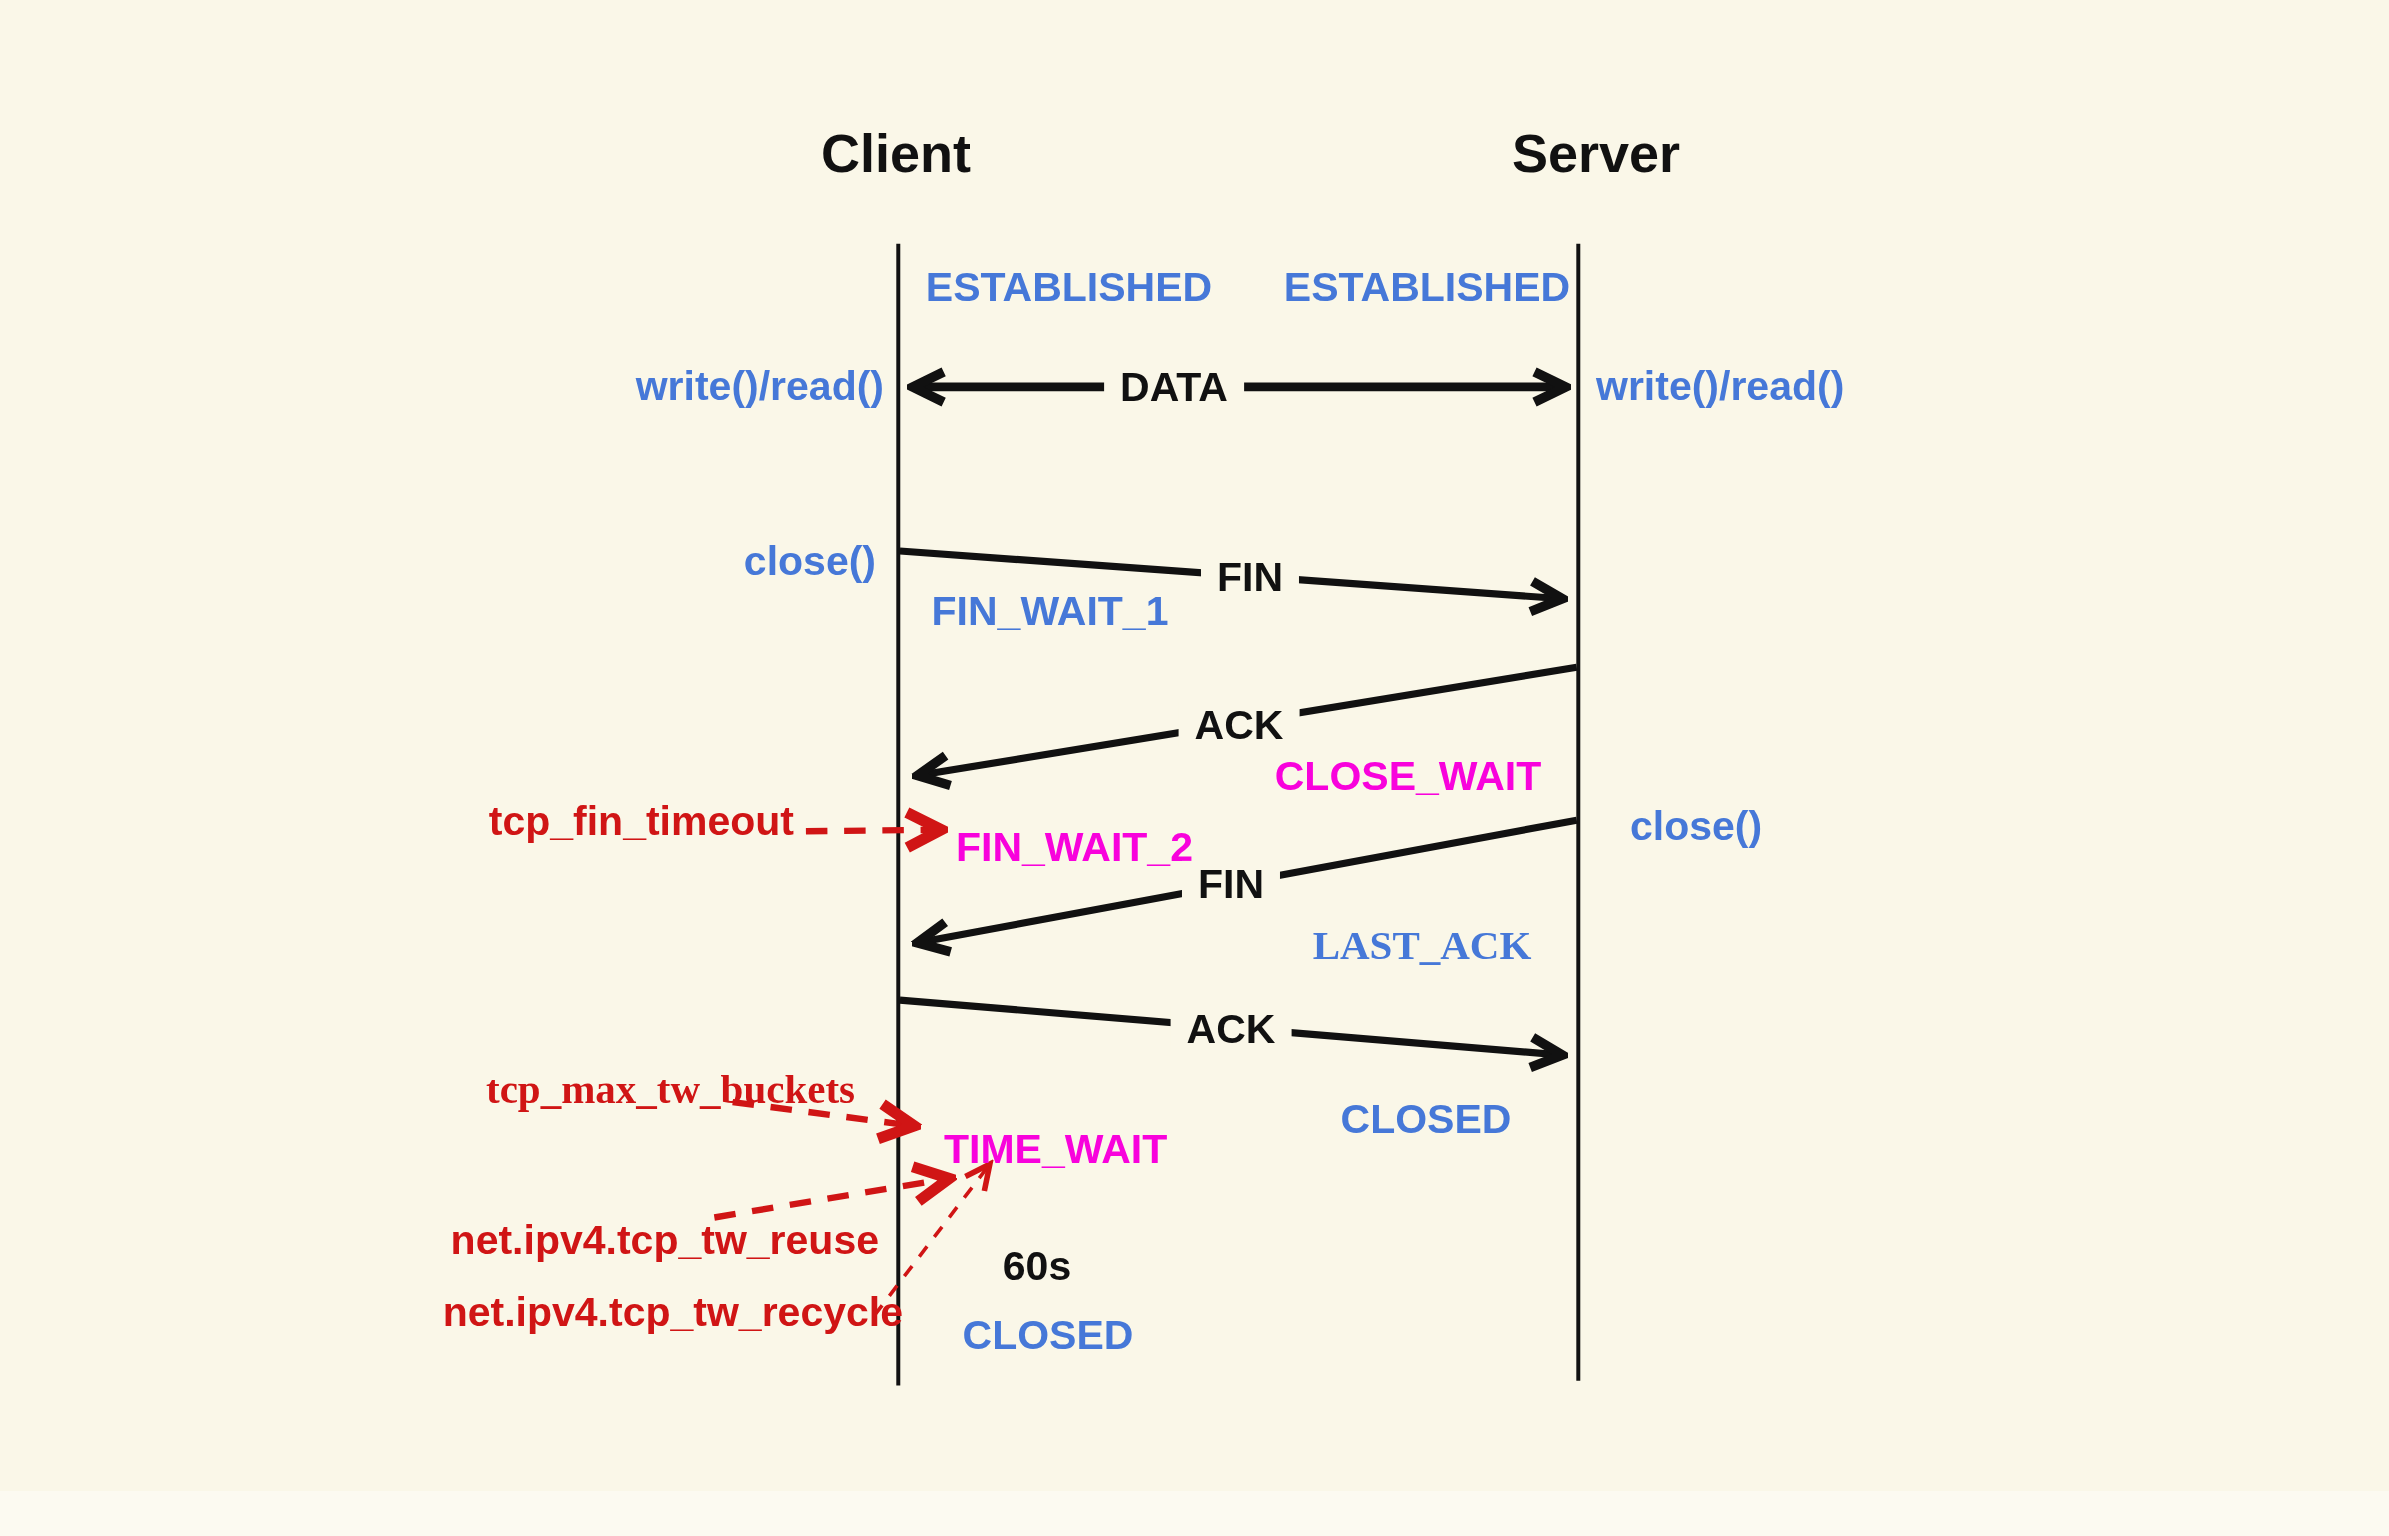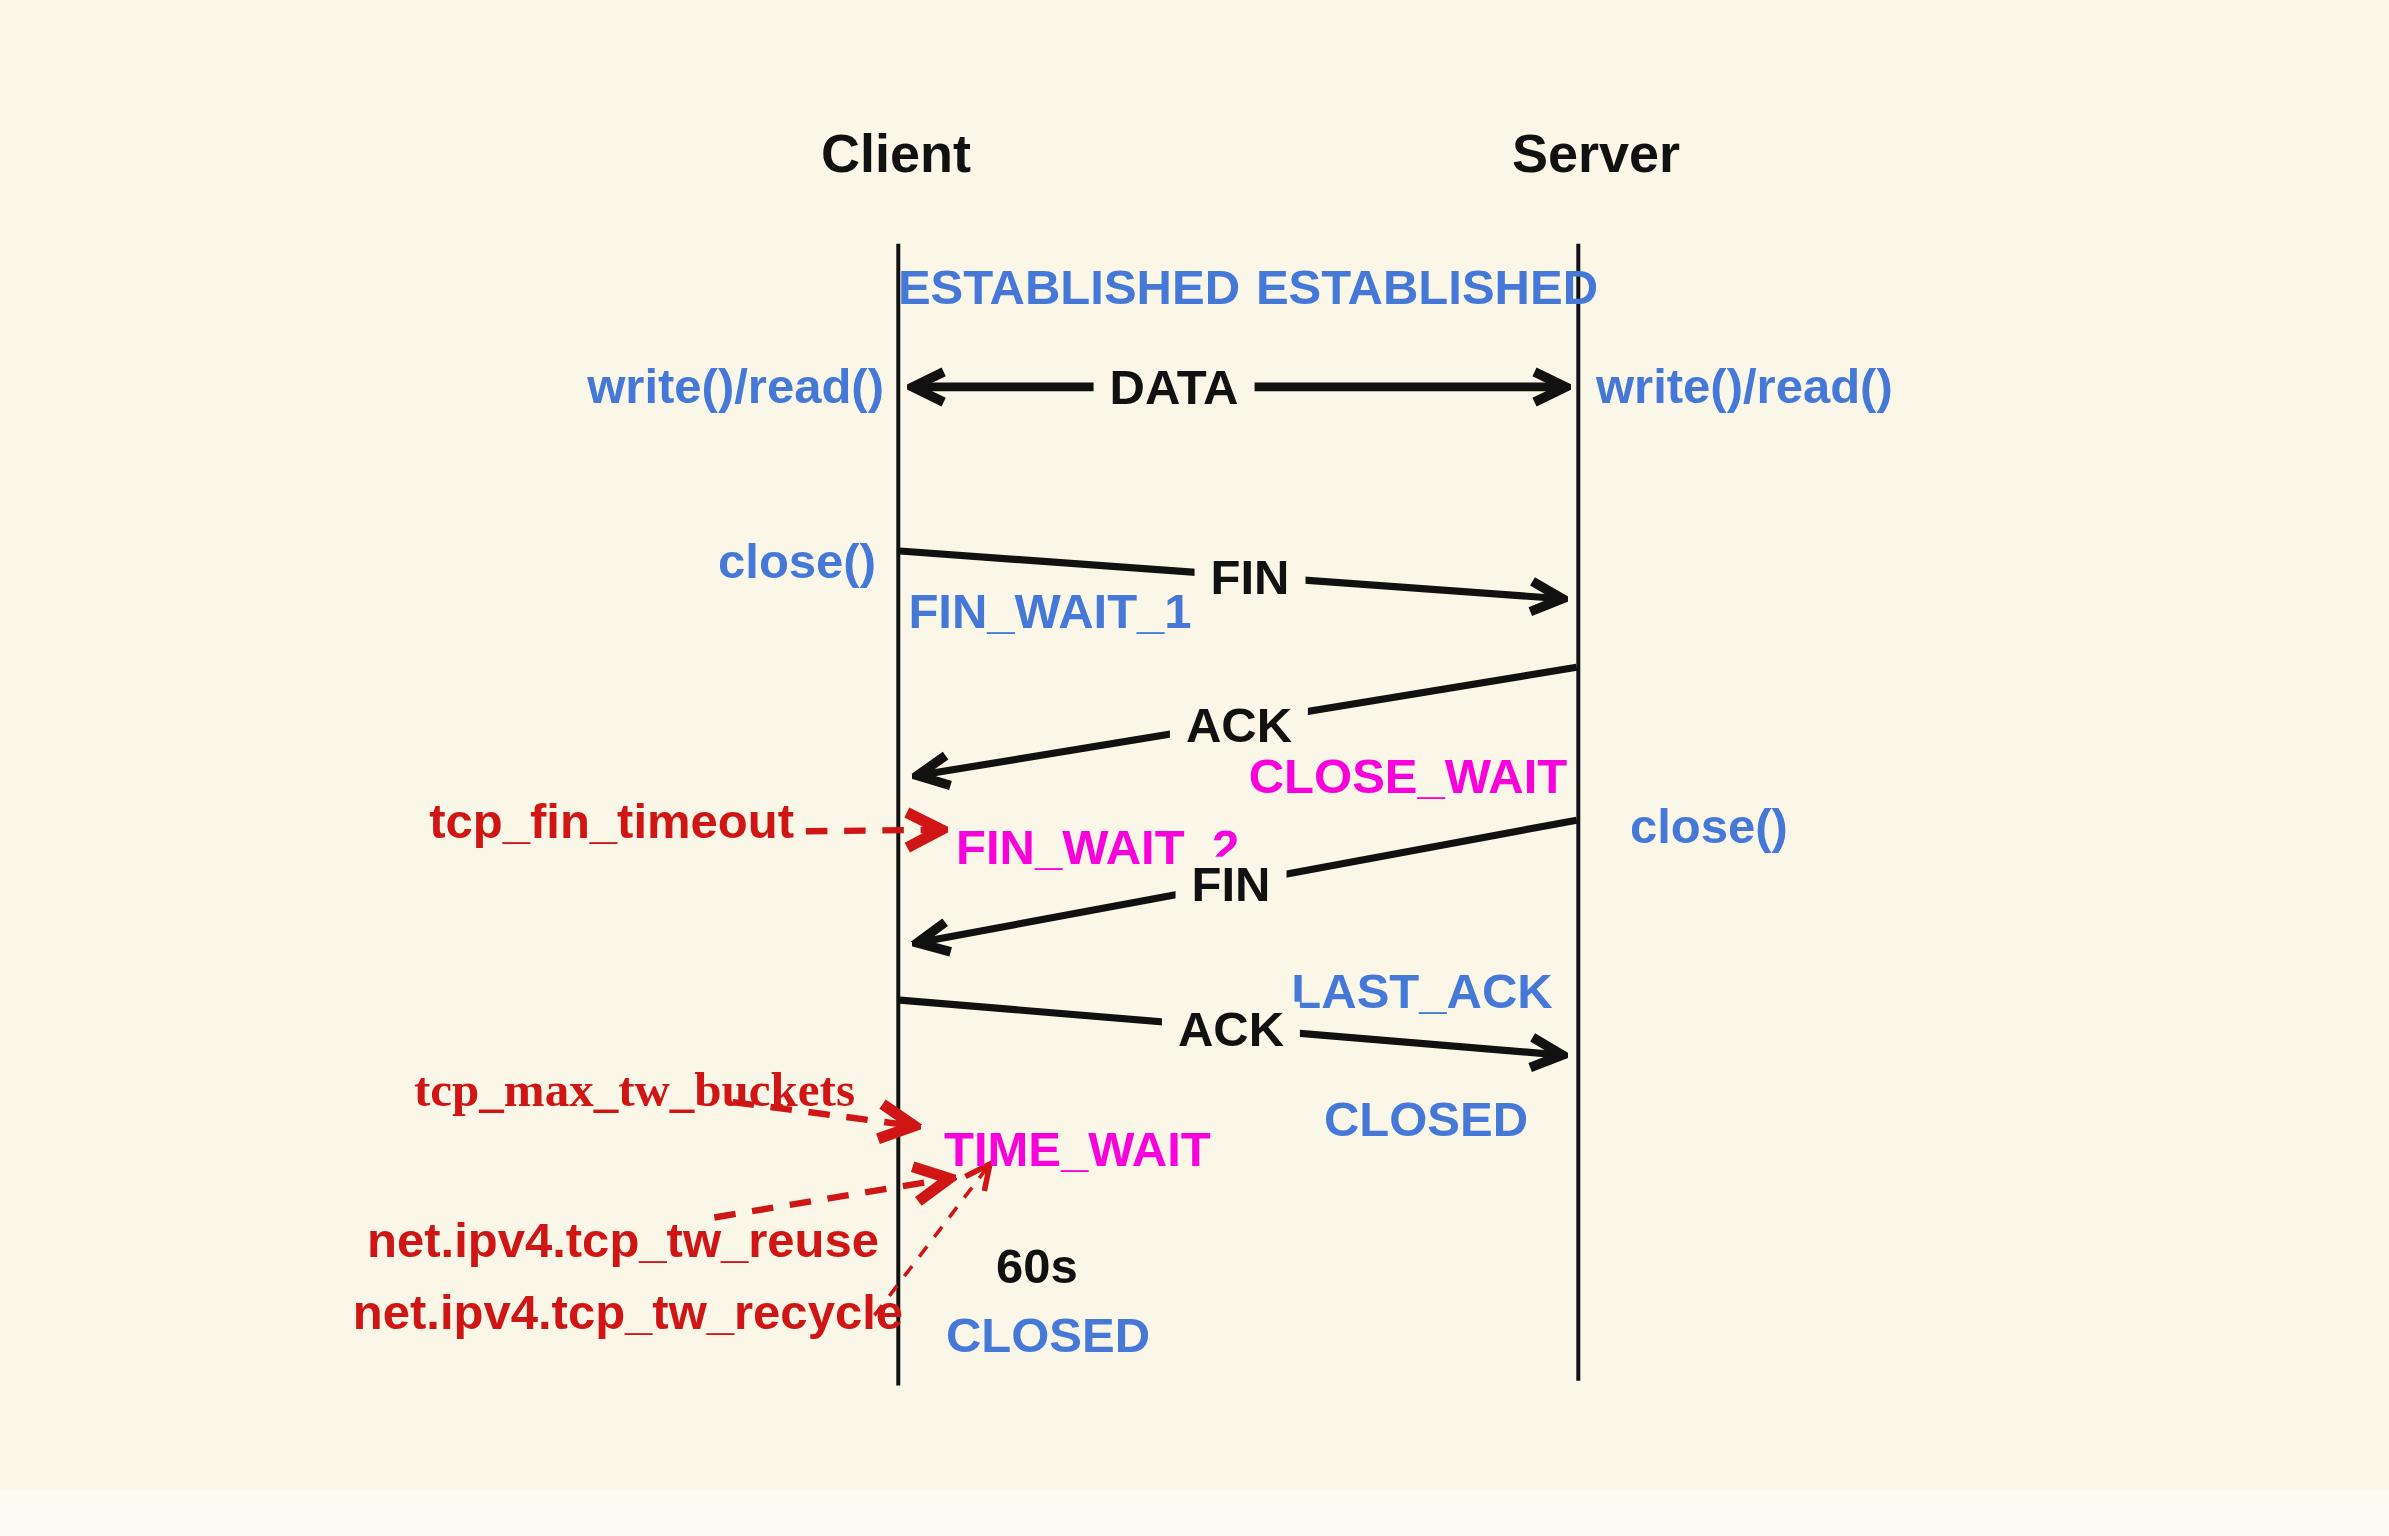--- a/index.html
+++ b/index.html
@@ -14,21 +14,21 @@
     width:2389px;height:1536px;
     background:var(--background,#faf7e8);
     font-family:"Liberation Sans","DejaVu Sans",sans-serif;
     overflow:hidden;
   }
   .stage{position:relative;width:2161px;height:1536px;}
   svg.canvas{position:absolute;left:0;top:0;width:2389px;height:1536px;}
   .label{
     position:absolute;
     font-weight:bold;
-    font-size:49px;
+    font-size:41px;
     line-height:1.05;
     white-space:nowrap;
     color:var(--ink,#111);
   }
   .title{font-size:54px;}
   .c{transform:translate(-50%,-50%);}
   .r{transform:translate(-100%,-50%);}
   .l{transform:translate(0,-50%);}
   .blue{color:var(--blue,#4678d8);}
   .magenta{color:var(--magenta,#f802dc);text-align:center;}
@@ -84,21 +84,21 @@
   </svg>
 
   <div class="label title c" style="left:896px;top:153px;">Client</div>
   <div class="label title c" style="left:1596px;top:153px;">Server</div>
 
   <div class="label blue c" style="left:1069px;top:288px;">ESTABLISHED</div>
   <div class="label blue c" style="left:1427px;top:288px;">ESTABLISHED</div>
   <div class="label blue c" style="left:1050px;top:612px;">FIN_WAIT_1</div>
   <div class="label magenta c" style="left:1408px;top:777px;">CLOSE_WAIT</div>
   <div class="label magenta l" style="left:956px;top:848px;">FIN_WAIT_2</div>
-  <div class="label blue c" style="left:1422px;top:992px;">LAST_ACK</div>
+  <div class="label blue c" style="left:1422px;top:946px;font-family:Liberation Serif, serif;">LAST_ACK</div>
   <div class="label blue c" style="left:1426px;top:1120px;">CLOSED</div>
   <div class="label magenta l" style="left:944px;top:1150px;">TIME_WAIT</div>
   <div class="label blue c" style="left:1048px;top:1336px;">CLOSED</div>
 
   <div class="label onl c" style="left:1174px;top:387px;">DATA</div>
   <div class="label onl c" style="left:1250px;top:577px;">FIN</div>
   <div class="label onl c" style="left:1239px;top:725px;">ACK</div>
   <div class="label onl c" style="left:1231px;top:884px;">FIN</div>
   <div class="label onl c" style="left:1231px;top:1029px;">ACK</div>
 

